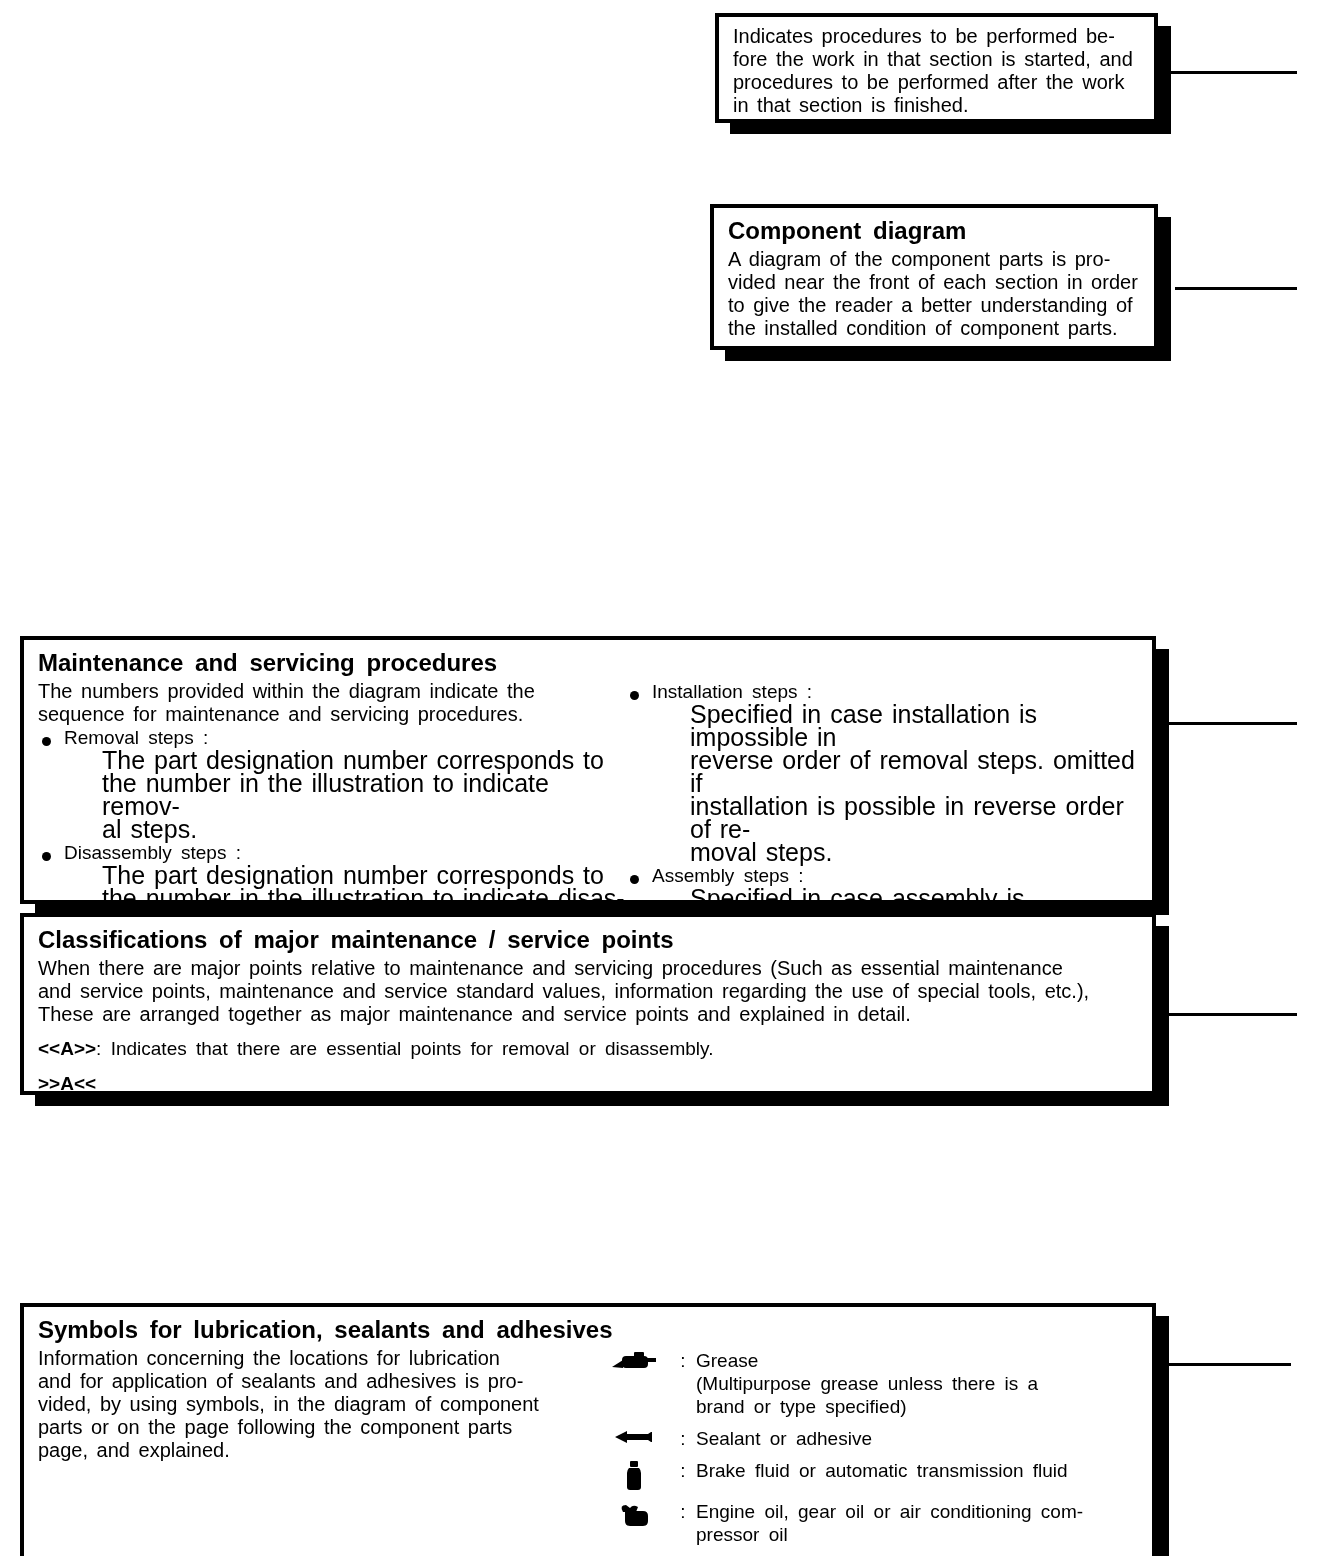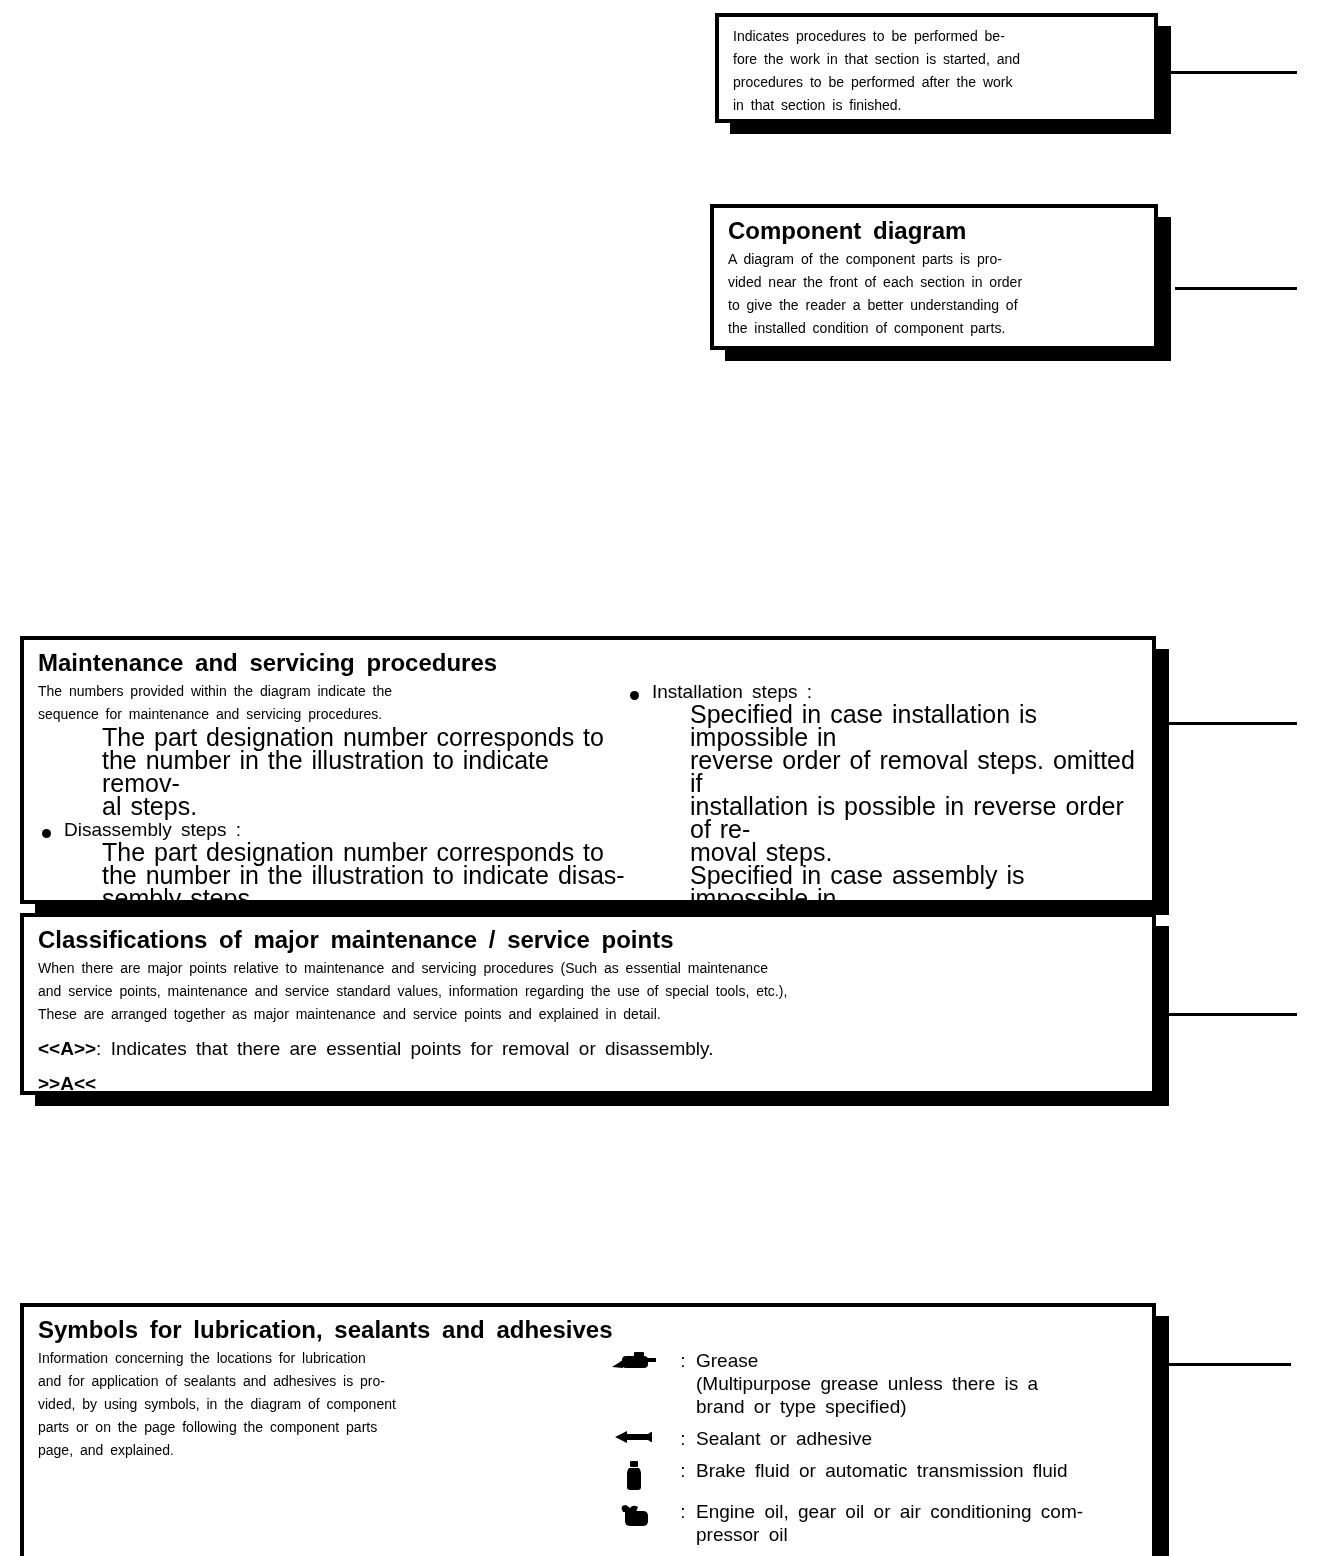--- a/index.html
+++ b/index.html
@@ -21,21 +21,21 @@
     padding:8px 12px 8px 14px;
   }
   .box-title{
     font-size:24px;
     font-weight:700;
     word-spacing:5px;
     line-height:26px;
     margin:2px 0 4px 0;
   }
   .body-text{
-    font-size:14px;
+    font-size:20px;
     line-height:23px;
     word-spacing:3px;
     white-space:pre-line;
   }
   .cols{display:flex;align-items:flex-start;}
   .col-left{width:588px;flex:none;}
   .col-right{flex:1;}
   .bullet-row{display:flex;align-items:center;font-size:19px;line-height:23px;word-spacing:4px;}
   .dot{
     width:9px;height:9px;border-radius:50%;background:#000;
@@ -84,40 +84,48 @@
 to give the reader a better understanding of
 the installed condition of component parts.</div>
   </div>
 
   <div class="box" style="left:20px;top:636px;width:1136px;height:268px;">
     <div class="box-title">Maintenance and servicing procedures</div>
     <div class="cols">
       <div class="col-left">
         <div class="body-text">The numbers provided within the diagram indicate the
 sequence for maintenance and servicing procedures.</div>
+        <div class="bullet-row">
+          <span class="dot"></span>
+          <span class="bullet-label">Removal steps :</span>
+        </div>
         <div class="bullet-detail">The part designation number corresponds to
 the number in the illustration to indicate remov-
 al steps.</div>
         <div class="bullet-row">
           <span class="dot"></span>
           <span class="bullet-label">Disassembly steps :</span>
         </div>
         <div class="bullet-detail">The part designation number corresponds to
 the number in the illustration to indicate disas-
 sembly steps.</div>
       </div>
       <div class="col-right">
         <div class="bullet-row">
           <span class="dot"></span>
           <span class="bullet-label">Installation steps :</span>
         </div>
         <div class="bullet-detail">Specified in case installation is impossible in
 reverse order of removal steps. omitted if
 installation is possible in reverse order of re-
 moval steps.</div>
+        <div class="bullet-row">
+          <span class="dot"></span>
+          <span class="bullet-label">Assembly steps :</span>
+        </div>
         <div class="bullet-detail">Specified in case assembly is impossible in
 reverse order of disassembly steps. Omitted if
 assembly is possible in reverse order of disas-
 sembly steps.</div>
       </div>
     </div>
   </div>
 
   <div class="box" style="left:20px;top:913px;width:1136px;height:182px;">
     <div class="box-title">Classifications of major maintenance / service points</div>

